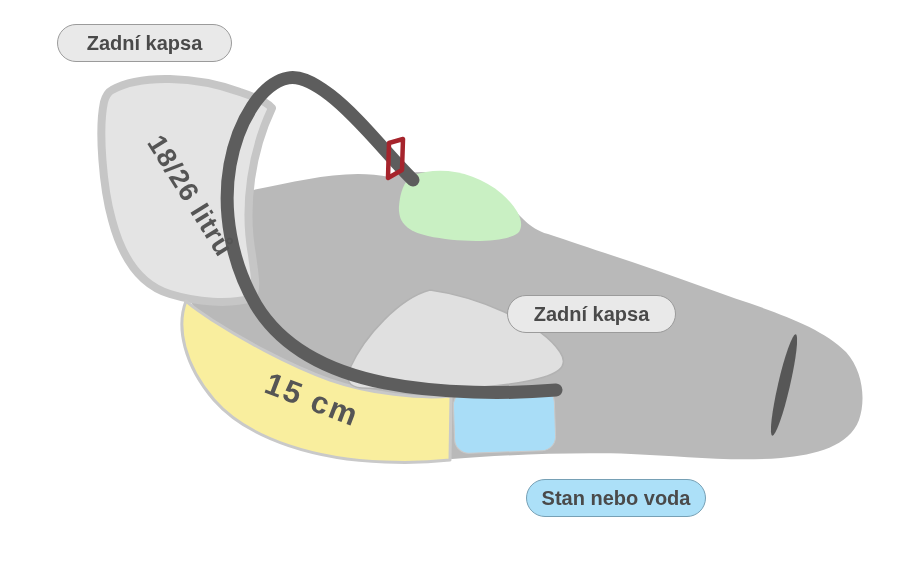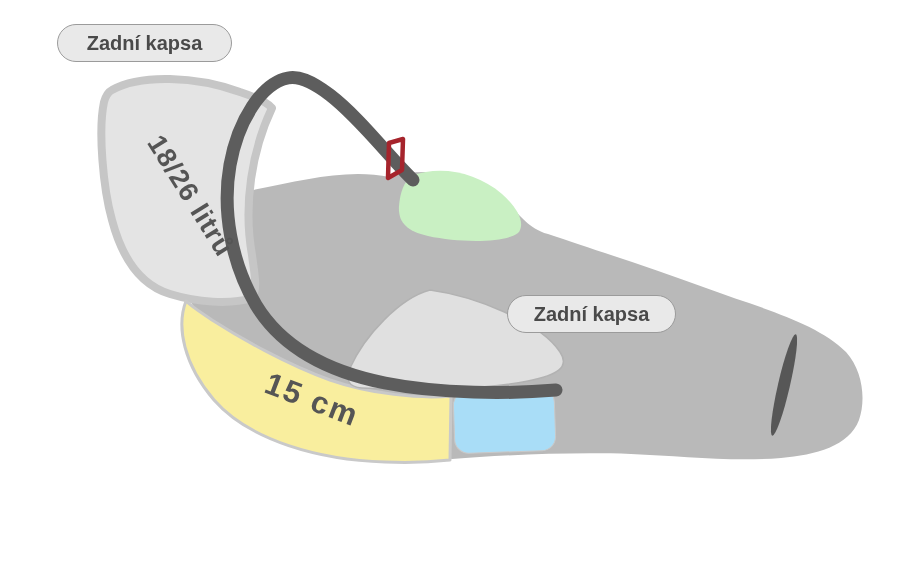--- a/index.html
+++ b/index.html
@@ -108,18 +108,21 @@
   <div id="lbl-back" class="pill pill-gray">
     <span>Zadní kapsa</span>
   </div>
 
 
   <div id="lbl-side" class="pill pill-gray">
     <span>Zadní kapsa</span>
   </div>
 
 
+  <div id="lbl-tent" class="pill pill-blue">
+    <span>Stan nebo voda</span>
+  </div>
 
   <div id="volume-label" class="rot-label">18/26 litrů</div>
 
   <div id="length-label" class="rot-label">15 cm</div>
 
 </div>
 
 </body></html>

